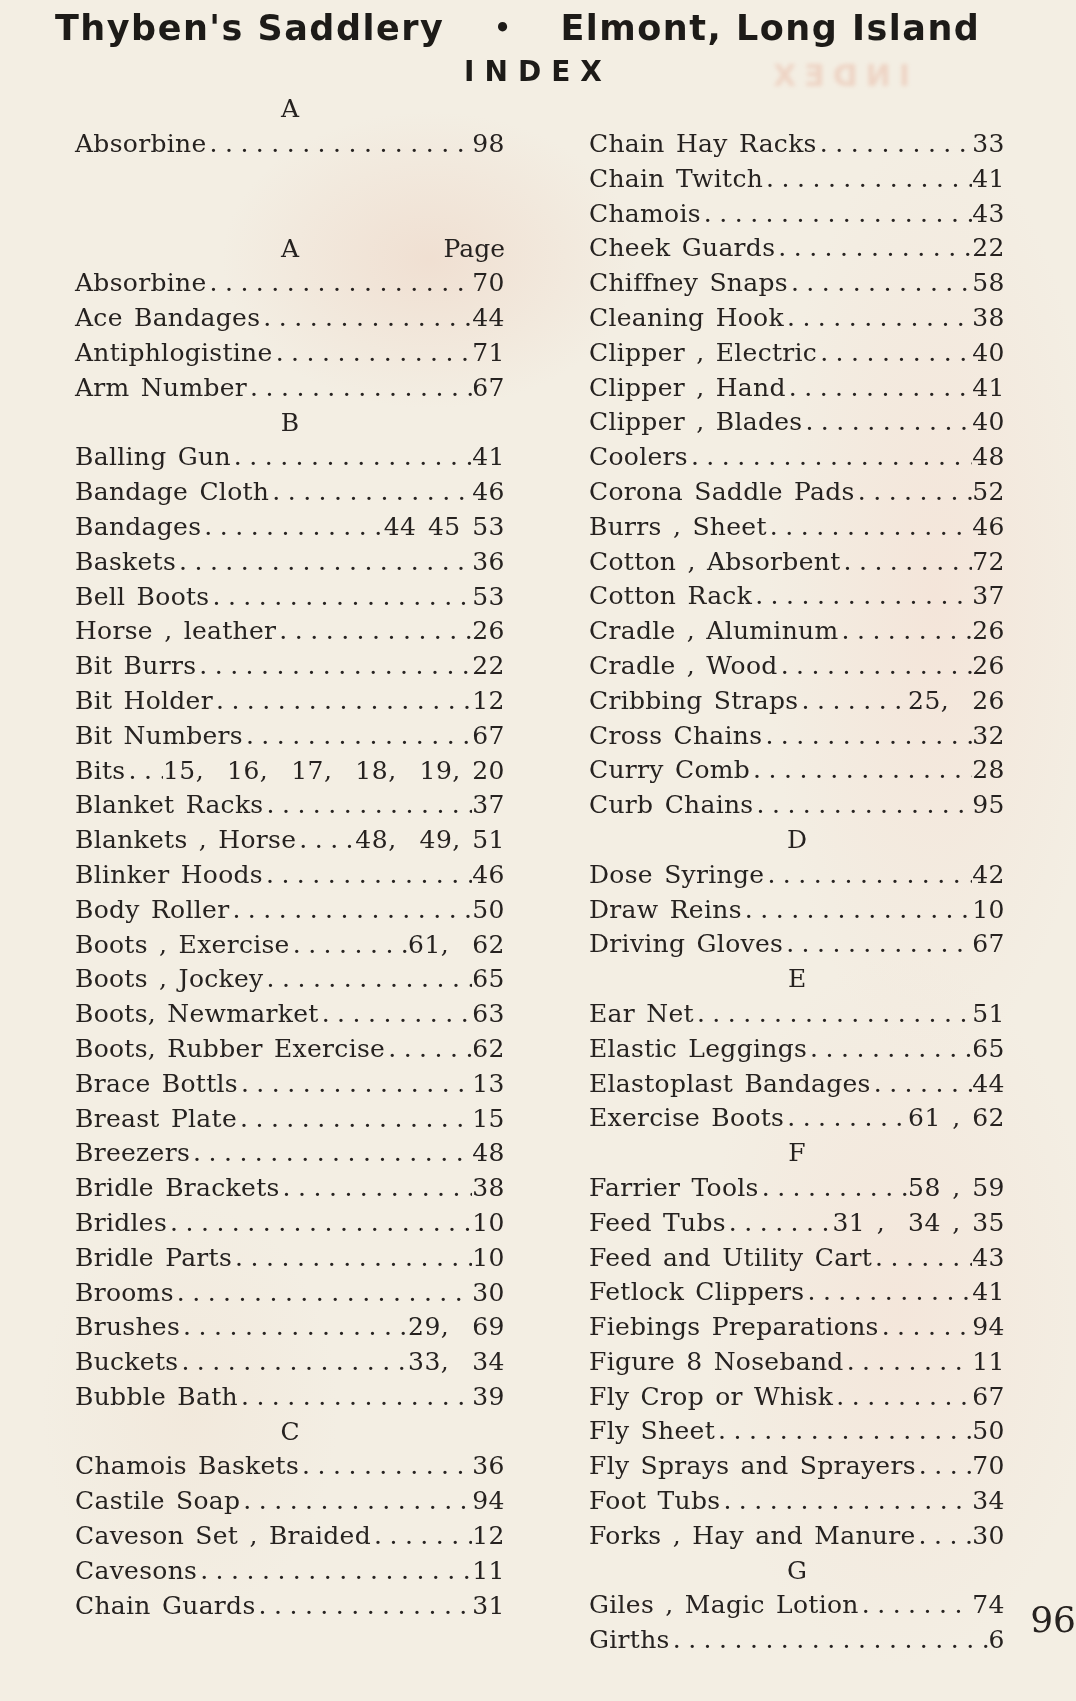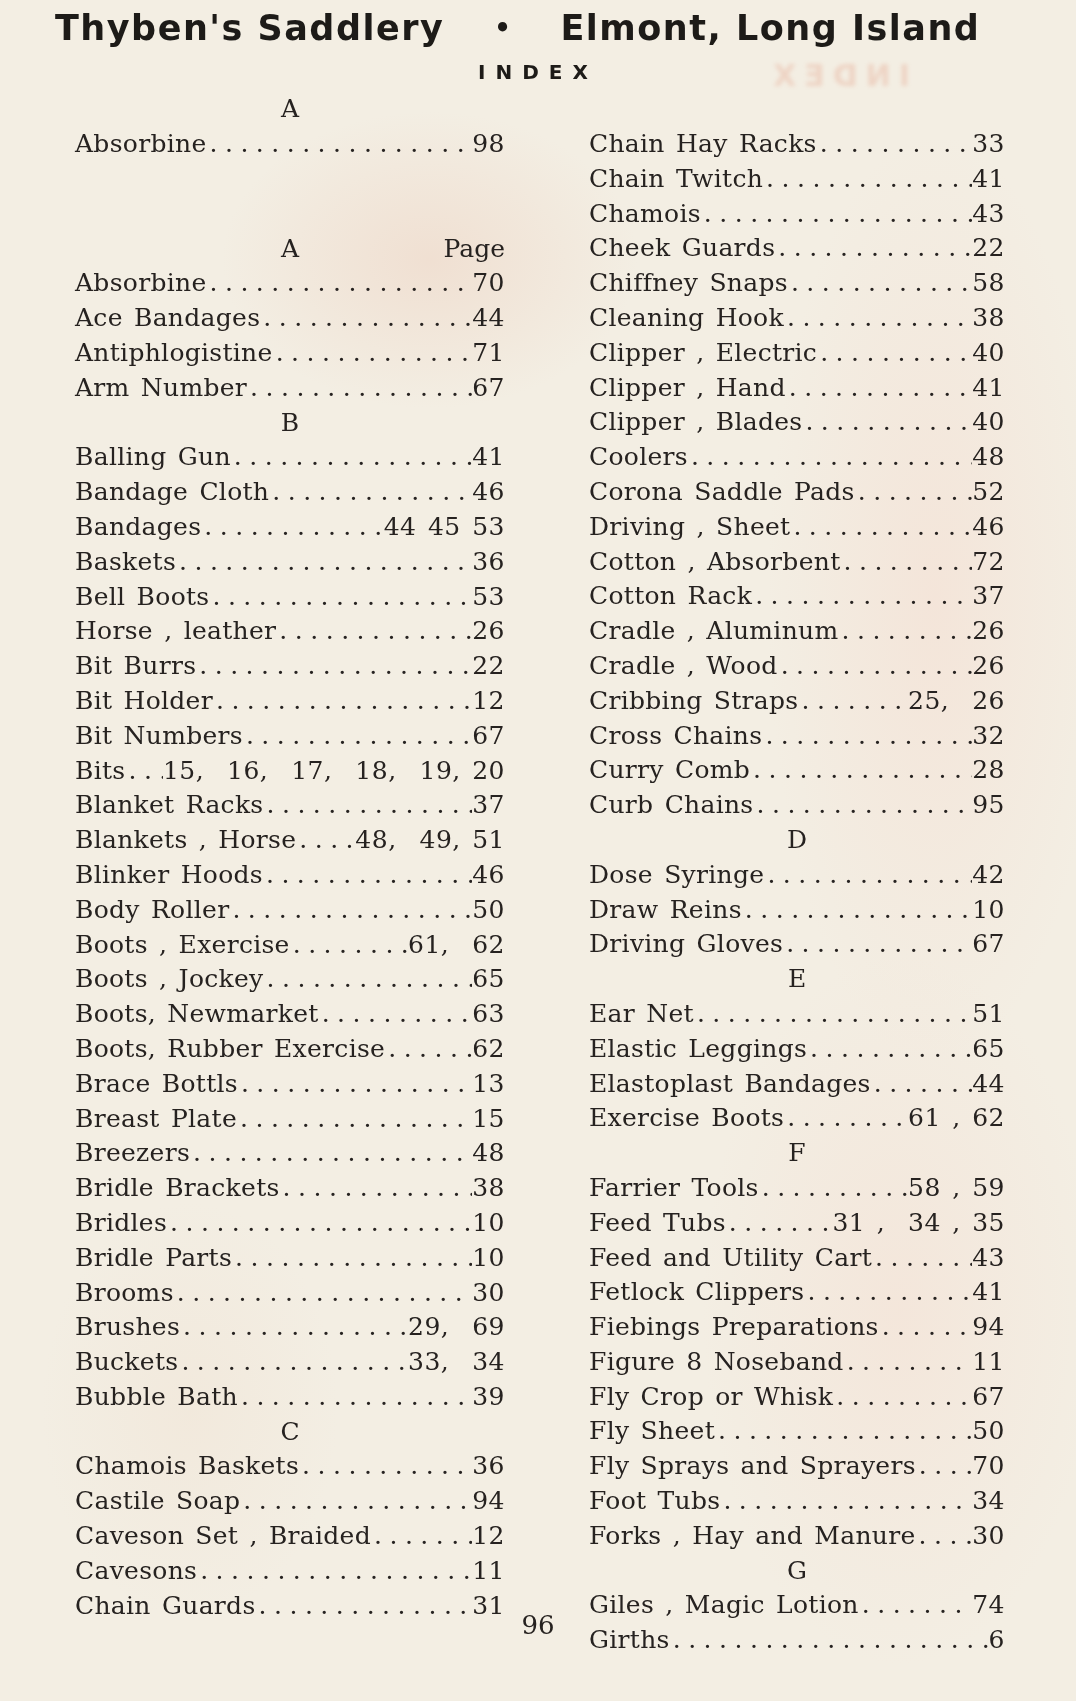--- a/index.html
+++ b/index.html
@@ -37,21 +37,21 @@
     padding:10px 0 0 55px;
     font-family:"DejaVu Sans","Liberation Sans",sans-serif;
     font-weight:bold; font-size:35px; line-height:36px;
     letter-spacing:1.5px; color:#1d1b18;
   }
   .masthead .bullet { margin:0 48px 0 50px; font-size:26px; }
 
   .index-title {
     margin-top:12px; text-align:center;
     font-family:"DejaVu Sans","Liberation Sans",sans-serif;
-    font-weight:bold; font-size:20px; line-height:28px;
+    font-weight:bold; font-size:28px; line-height:28px;
     letter-spacing:10px; color:#1d1b18;
   }
 
   .columns {
     display:flex; justify-content:space-between;
     padding:0 71px 0 75px; margin-top:6px;
   }
   .col-left  { width:430px; }
   .col-right { width:416px; padding-top:35px; }
 
@@ -70,21 +70,21 @@
 
   .section-row { display:block; text-align:center; }
   .gap-row { height:70px; }
 
   .page-header-row { position:relative; display:block; }
   .ph-letter { position:absolute; left:0; width:100%; text-align:center; }
   .ph-page   { position:absolute; right:0; top:0;margin-left:12px; }
 
   .page-number {
     position:absolute; left:0; right:0; bottom:18px; z-index:1;
-    text-align:center; font-size:26px;
+    text-align:right; font-size:36px;
   }
 </style>
 </head>
 <body>
 
 <div class="stain s1"></div>
 <div class="stain s2"></div>
 <div class="stain s3"></div>
 <div class="stain s4"></div>
 <div class="ghost-text">INDEX</div>
@@ -350,21 +350,21 @@
           <span class="label">Coolers</span>
           <span class="leader"></span>
           <span class="pages">48</span>
         </div>
         <div class="row">
           <span class="label">Corona Saddle Pads</span>
           <span class="leader"></span>
           <span class="pages">52</span>
         </div>
         <div class="row">
-          <span class="label">Driving , Sheet</span>
+          <span class="label">Burrs , Sheet</span>
           <span class="leader"></span>
           <span class="pages">46</span>
         </div>
         <div class="row">
           <span class="label">Cotton , Absorbent</span>
           <span class="leader"></span>
           <span class="pages">72</span>
         </div>
         <div class="row">
           <span class="label">Cotton Rack</span>

